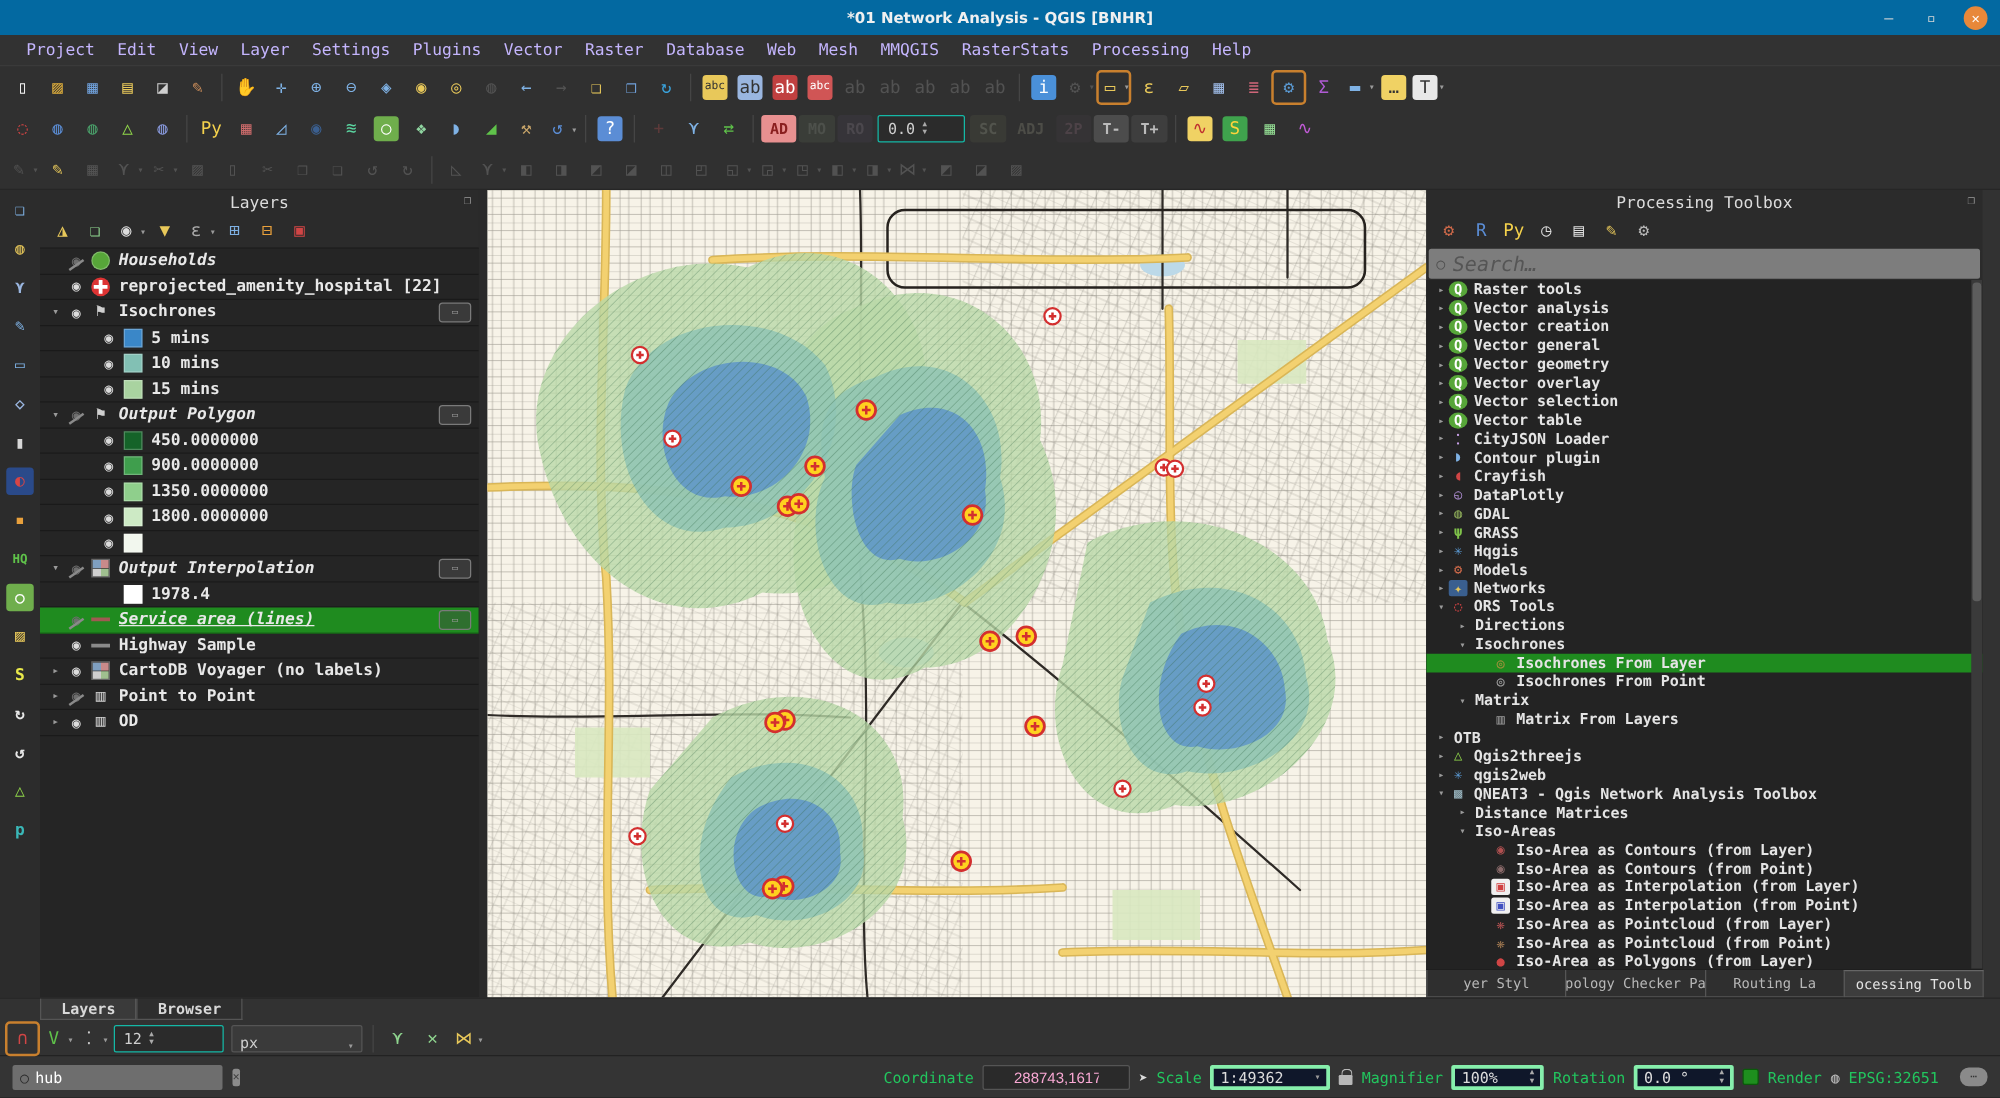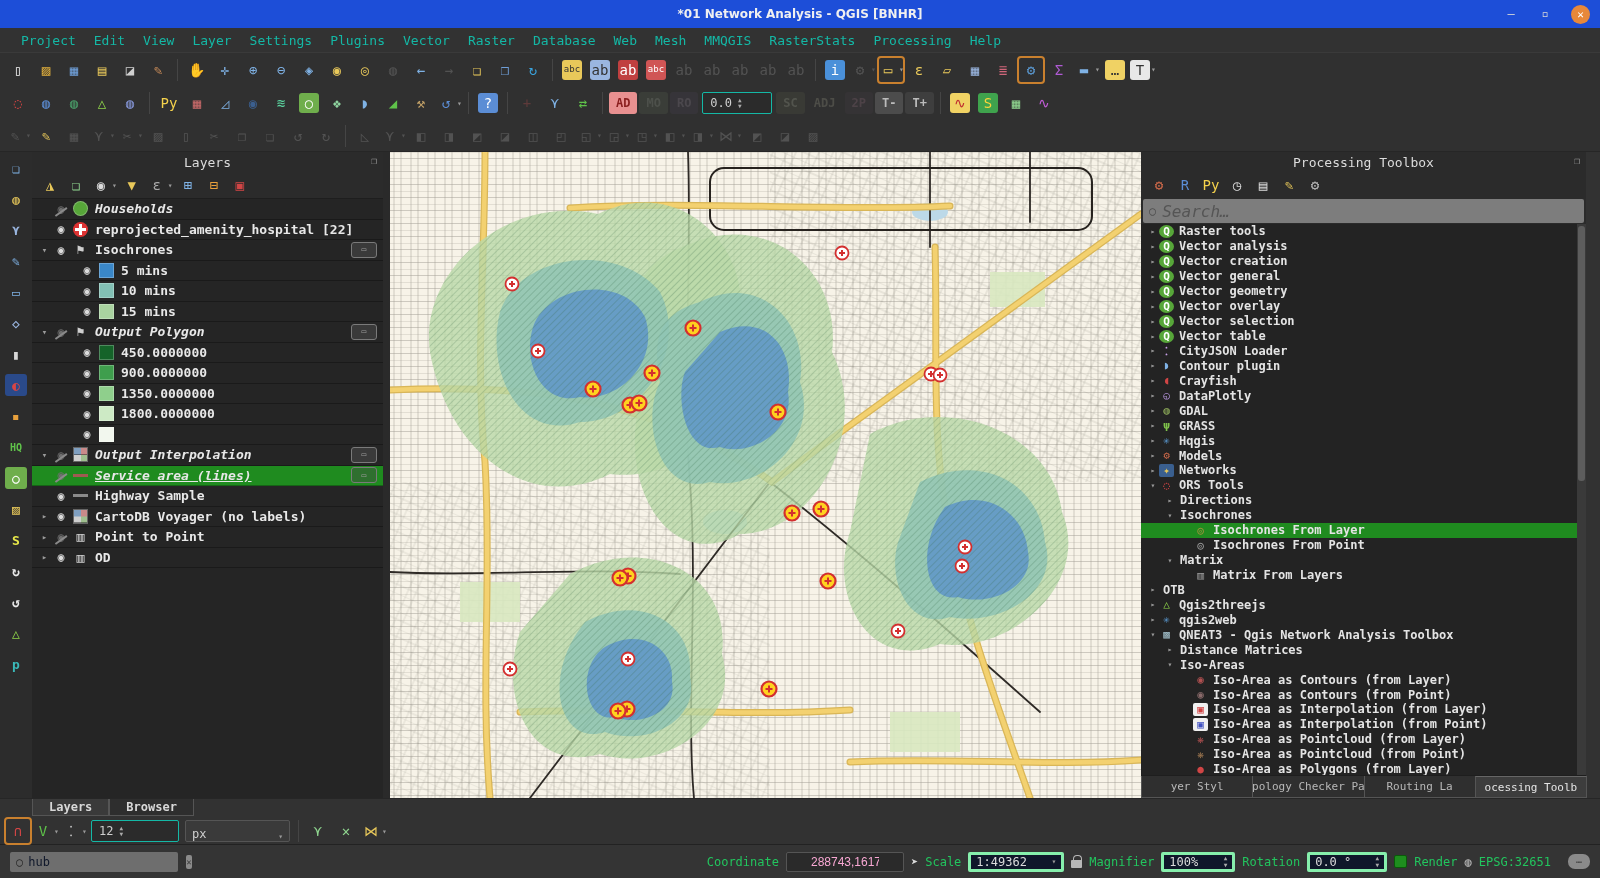--- a/index.html
+++ b/index.html
@@ -4,28 +4,28 @@
 <style>
   * { box-sizing: border-box; margin: 0; padding: 0; }
   html,body { background:#1e1e1e; }
   .app{
     width:1600px;height:878px;position:relative;overflow:hidden;
     background:#323232;color:#e0e0e0;
     font-family:"DejaVu Sans Mono","Liberation Mono",monospace;
     display:flex;flex-direction:column;font-size:13px;
   }
   
-  .titlebar{height:28px;background:#1d4ed8;display:flex;align-items:center;justify-content:center;position:relative;flex:0 0 auto;}
+  .titlebar{height:28px;background:#0369a1;display:flex;align-items:center;justify-content:center;position:relative;flex:0 0 auto;}
   .title{font-family:"DejaVu Sans","Liberation Sans",sans-serif;font-weight:bold;font-size:12px;color:#f0f0f0;}
   .winctl{position:absolute;right:10px;top:0;height:28px;display:flex;align-items:center;gap:18px;}
   .winbtn{color:#d8d8d8;font-size:12px;width:16px;text-align:center;cursor:default;}
   .winbtn.close{width:19px;height:19px;border-radius:50%;background:#e8883a;color:#fff;font-weight:bold;display:flex;align-items:center;justify-content:center;font-size:11px;}
   
   .menubar{height:24px;background:#323232;display:flex;align-items:center;padding-left:12px;flex:0 0 auto;}
-  .menuitem{padding:2px 9px;color:#14b8a6;font-size:13px;text-align:center;}
+  .menuitem{padding:2px 9px;color:#c4b5fd;font-size:13px;text-align:center;}
   
   .tbrow{display:flex;align-items:center;padding:0 4px;flex:0 0 auto;background:#303030;}
   .tbrow1{height:34px;border-top:1px solid #3a3a3a;}
   .tbrow2{height:34px;}
   .tbrow3{height:32px;border-bottom:1px solid #262626;}
   .tb{min-width:26px;height:26px;margin:0 1px;border-radius:3px;display:flex;align-items:center;justify-content:center;position:relative;}
   .tb .gl{width:20px;height:20px;border-radius:3px;display:flex;align-items:center;justify-content:center;font-size:14px;line-height:1;}
   .tb.d{opacity:.32;}
   .tb.box{outline:2px solid #c9802e;outline-offset:-1px;}
   .tb.txt{padding:0 7px;font-size:12px;font-weight:bold;border-radius:3px;height:22px;}
@@ -87,21 +87,21 @@
   .rtab.active{background:#3d3d3d;color:#e4e4e4;border-top:1px solid #666;}
   
   .bottomdock{height:46px;background:#323232;position:relative;flex:0 0 auto;border-top:1px solid #262626;}
   .paneltabs{position:absolute;left:32px;top:0;display:flex;}
   .ptab{padding:1px 16px;font-size:12px;font-weight:bold;color:#d8d8d8;border:1px solid #555;border-top:none;background:#2e2e2e;}
   .ptab.active{background:#3a3a3a;}
   .snaprow{position:absolute;left:4px;top:19px;display:flex;align-items:center;}
   
   .statusbar{height:34px;background:#343434;border-top:1px solid #222;display:flex;align-items:center;padding:0 10px;gap:7px;flex:0 0 auto;font-size:12px;color:#cfcfcf;}
   .locator{width:168px;height:20px;background:#6e6e6e;border-radius:2px;display:flex;align-items:center;padding:0 6px;gap:5px;color:#2a2a2a;}
-  .locator input{flex:1;border:none;outline:none;background:transparent;font-family:inherit;font-size:12px;color:#0f172a;}
+  .locator input{flex:1;border:none;outline:none;background:transparent;font-family:inherit;font-size:12px;color:#ffffff;}
   .locator .clr{color:#3f3f3f;background:#8b8b8b;width:14px;height:14px;border-radius:2px;display:flex;align-items:center;justify-content:center;font-size:9px;}
   .sfield{height:20px;background:#2a2a2a;border:1px solid #555;border-radius:2px;display:flex;align-items:center;justify-content:center;padding:0 24px;color:#f9a8d4;font-size:12px;}
   .scombo{height:20px;background:#0f172a;border:3px solid #86efac;border-radius:2px;display:flex;align-items:center;justify-content:space-between;padding:0 5px;color:#dcdcdc;font-size:12px;}
   .lock{width:11px;height:8px;background:#b8b8b8;border-radius:1px;position:relative;margin-top:5px;}
   .lock::before{content:"";position:absolute;top:-5px;left:1.5px;width:7px;height:5px;border:1.5px solid #b8b8b8;border-bottom:none;border-radius:4px 4px 0 0;}
   .chk{width:13px;height:13px;background:#1e8e1e;border:1px solid #0a5a0a;border-radius:2px;}
   .bubble{width:22px;height:15px;background:#8a8a8a;border-radius:7px;color:#333;font-size:9px;display:flex;align-items:center;justify-content:center;margin-left:10px;}
   .slabel{color:#22c55e;}
 </style>
 </head>
@@ -624,20 +624,26 @@
             <span class="leye">◉</span>
             <span class="lsw rect" style="background: rgb(242, 247, 238);"></span>
             <span class="llabel"></span>
           </div>
           <div class="lrow" style="padding-left: 6px;">
             <span class="lexp">▾</span>
             <span class="leye off">◉</span>
             <span class="lsw raster"></span>
             <span class="llabel it">Output Interpolation</span>
             <span class="lwidget">▭</span>
+          </div>
+          <div class="lrow" style="padding-left: 32px;">
+            <span class="lexp"></span>
+            <span class="leye"></span>
+            <span class="lsw rect" style="background: rgb(255, 255, 255);"></span>
+            <span class="llabel">1978.4</span>
           </div>
           <div class="lrow sel" style="padding-left: 6px;">
             <span class="lexp"></span>
             <span class="leye off">◉</span>
             <span class="lsw line" style="background: rgb(160, 90, 82);"></span>
             <span class="llabel it ul">Service area (lines)</span>
             <span class="lwidget">▭</span>
           </div>
           <div class="lrow" style="padding-left: 6px;">
             <span class="lexp"></span>

